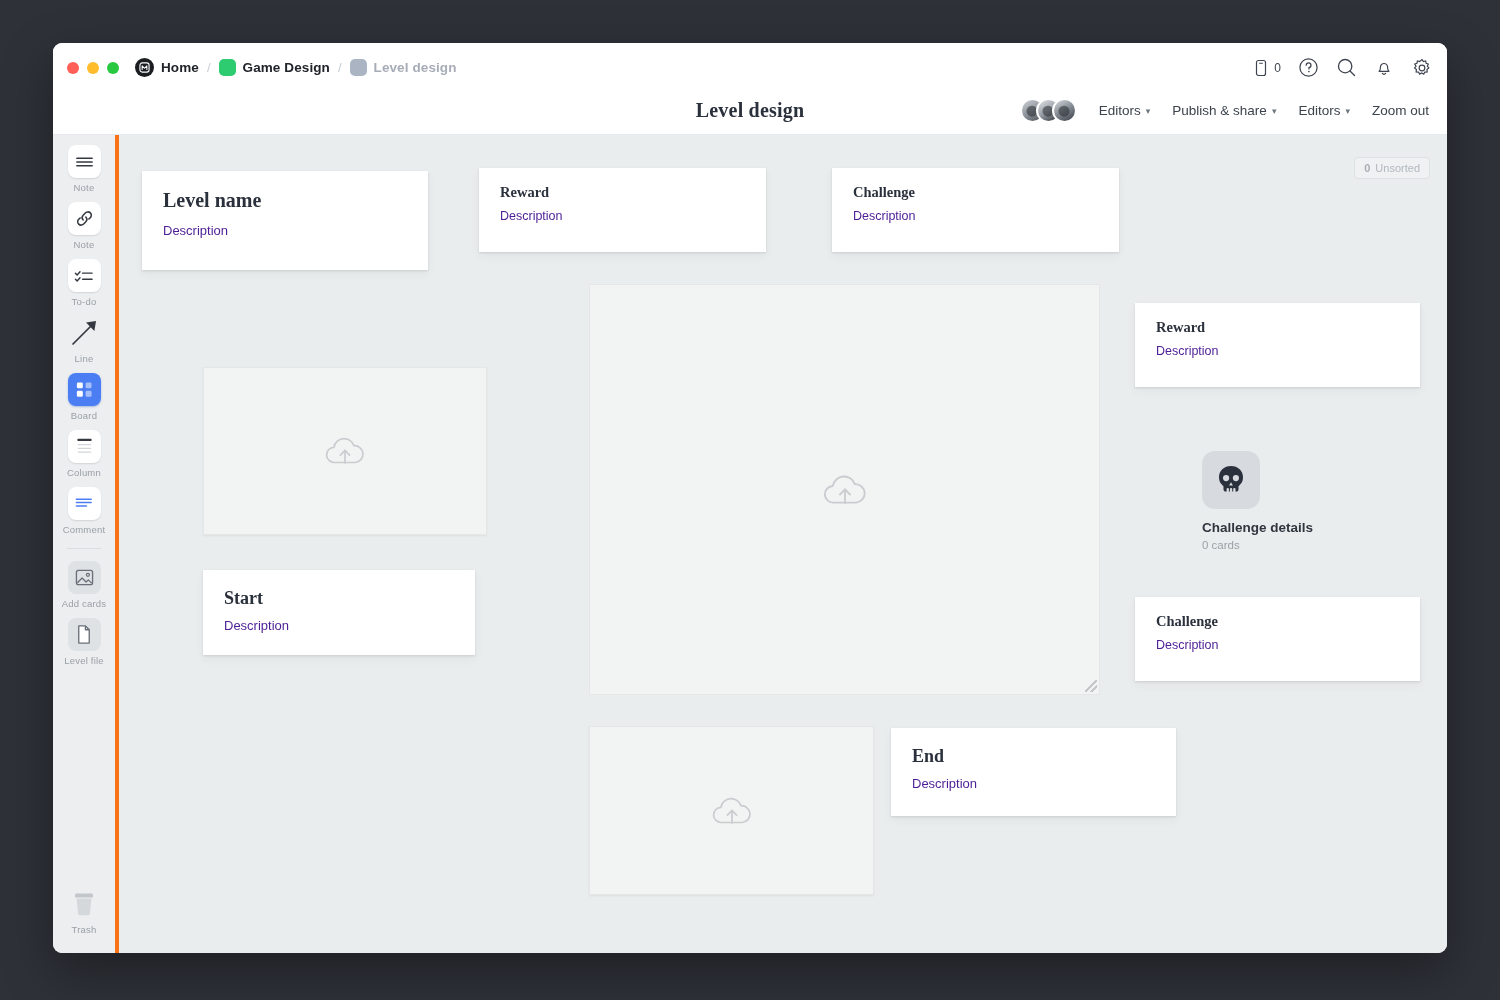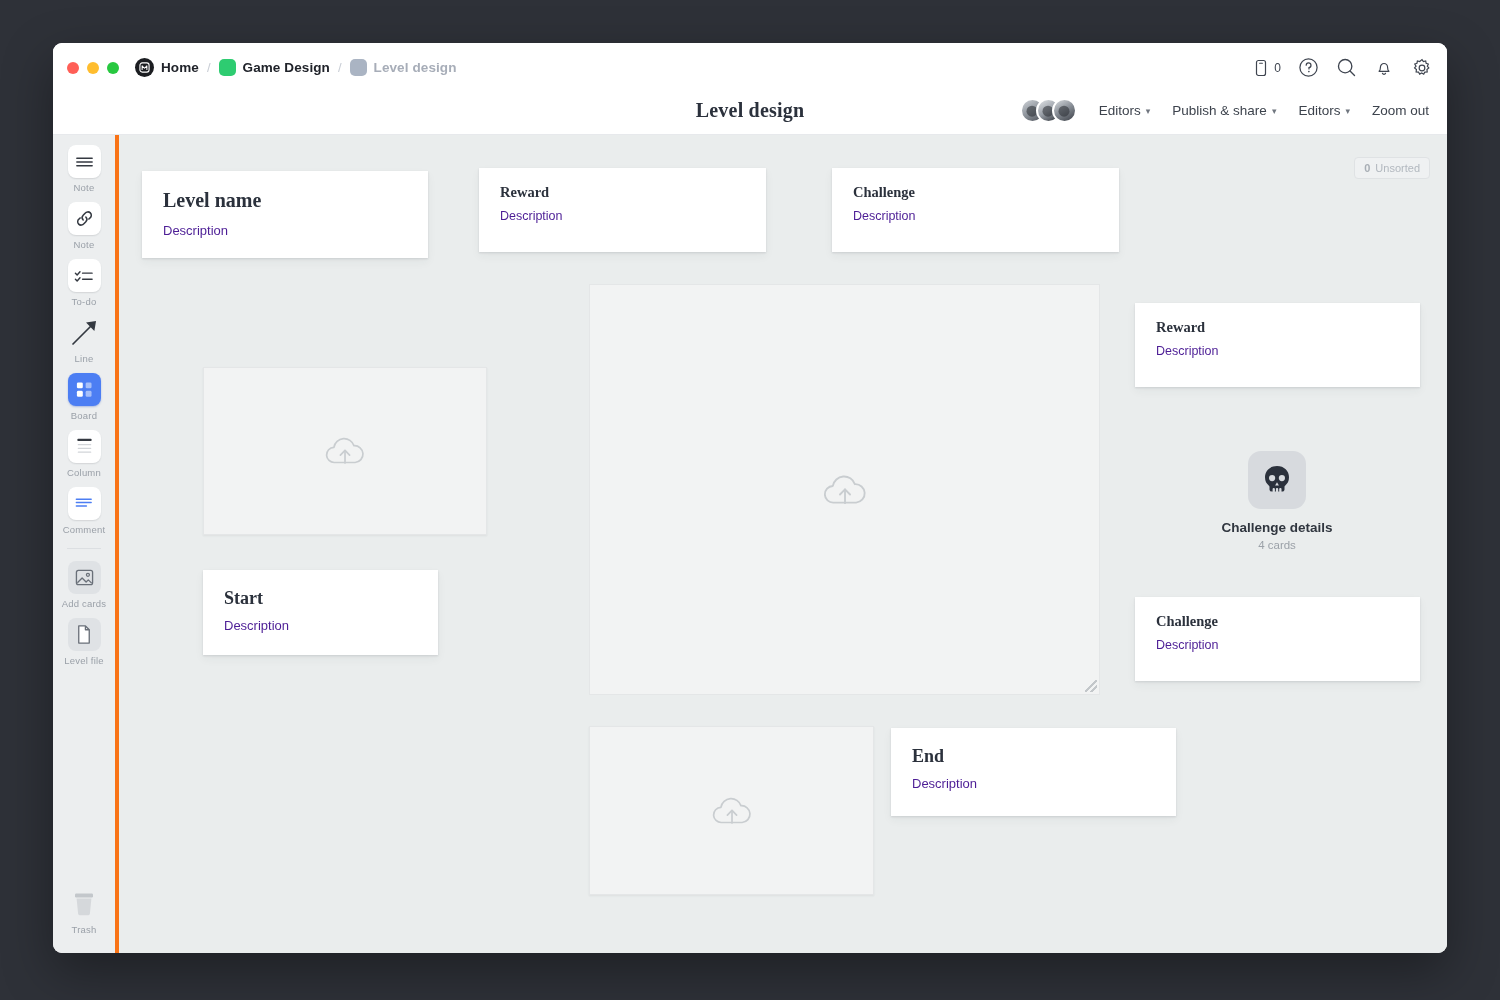--- a/index.html
+++ b/index.html
@@ -166,21 +166,21 @@
   .resize-handle {
     position: absolute; right: 2px; bottom: 2px; width: 12px; height: 12px;
     background:
       linear-gradient(135deg, transparent 0 45%, #c3c7ca 45% 55%, transparent 55% 100%),
       linear-gradient(135deg, transparent 0 70%, #c3c7ca 70% 80%, transparent 80% 100%);
   }
 
   
   .folder {
     position: absolute; display: flex; flex-direction: column;
-    align-items: center; width: 150px;
+    align-items: flex-start; width: 150px;
   }
   .folder-ico {
     width: 58px; height: 58px; border-radius: 13px;
     background: #d7dade; display: flex; align-items: center; justify-content: center;
     font-size: 31px; line-height: 1;
   }
   .folder-name {
     margin-top: 11px; font-size: 13.5px; font-weight: bold; color: #30363f;
   }
   .folder-count { margin-top: 4px; font-size: 11.5px; color: #9ba1a8; }
@@ -418,21 +418,21 @@
       </div>
     </div>
 
     <div class="canvas">
 
       <div class="badge-unsorted">
         <b>0</b>
         <span>Unsorted</span>
       </div>
 
-      <div class="card" style="left:23px; top:36px; width:286px; height:87px;">
+      <div class="card" style="left:23px; top:36px; width:286px; height:99px;">
         <div class="card-title lg">Level name</div>
         <div class="card-desc">Description</div>
       </div>
 
       <div class="card" style="left:360px; top:33px; width:287px; height:84px; padding:16px 21px;">
         <div class="card-title sm">Reward</div>
         <div class="card-desc tight">Description</div>
       </div>
 
       <div class="card" style="left:713px; top:33px; width:287px; height:84px; padding:16px 21px;">
@@ -448,21 +448,21 @@
       <div class="ph shadowed" style="left:84px; top:232px; width:284px; height:168px;">
         <span>
           <svg width="48" height="42" viewBox="0 0 48 42">
             <path d="M13.5 32.5a7.6 7.6 0 0 1-.6-15.2 10.4 10.4 0 0 1 20.1-1.6 7.1 7.1 0 0 1 1.1 16.8z" fill="none" stroke="#c9cdd0" stroke-width="1.7" stroke-linejoin="round"></path>
             <line x1="24" y1="33" x2="24" y2="20.5" stroke="#c9cdd0" stroke-width="1.7" stroke-linecap="round"></line>
             <path d="M19.4 25.1L24 20.4l4.6 4.7" fill="none" stroke="#c9cdd0" stroke-width="1.7" stroke-linecap="round" stroke-linejoin="round"></path>
           </svg>
         </span>
       </div>
 
-      <div class="card" style="left:84px; top:435px; width:235px; height:85px;">
+      <div class="card" style="left:84px; top:435px; width:272px; height:85px;">
         <div class="card-title lg" style="font-size:18px;">Start</div>
         <div class="card-desc" style="margin-top:9px;">Description</div>
       </div>
 
       <div class="ph" style="left:470px; top:149px; width:511px; height:411px;">
         <span>
           <svg width="54" height="46" viewBox="0 0 48 42">
             <path d="M13.5 32.5a7.6 7.6 0 0 1-.6-15.2 10.4 10.4 0 0 1 20.1-1.6 7.1 7.1 0 0 1 1.1 16.8z" fill="none" stroke="#c9cdd0" stroke-width="1.7" stroke-linejoin="round"></path>
             <line x1="24" y1="33" x2="24" y2="20.5" stroke="#c9cdd0" stroke-width="1.7" stroke-linecap="round"></line>
             <path d="M19.4 25.1L24 20.4l4.6 4.7" fill="none" stroke="#c9cdd0" stroke-width="1.7" stroke-linecap="round" stroke-linejoin="round"></path>
@@ -479,21 +479,21 @@
             <circle cx="21.9" cy="15.1" r="3.1" fill="#d7dade"></circle>
             <path d="M17 19.2l1.9 3.4h-3.8z" fill="#d7dade"></path>
             <g fill="#d7dade">
               <rect x="12.6" y="25.1" width="2.3" height="4.4" rx="1"></rect>
               <rect x="15.9" y="25.1" width="2.3" height="4.4" rx="1"></rect>
               <rect x="19.2" y="25.1" width="2.3" height="4.4" rx="1"></rect>
             </g>
           </svg>
         </span>
         <span class="folder-name">Challenge details</span>
-        <span class="folder-count">4 cards</span>
+        <span class="folder-count">0 cards</span>
       </div>
 
       <div class="card" style="left:1016px; top:462px; width:285px; height:84px; padding:16px 21px;">
         <div class="card-title sm">Challenge</div>
         <div class="card-desc tight">Description</div>
       </div>
 
       <div class="ph shadowed" style="left:470px; top:591px; width:285px; height:169px;">
         <span>
           <svg width="48" height="42" viewBox="0 0 48 42">

